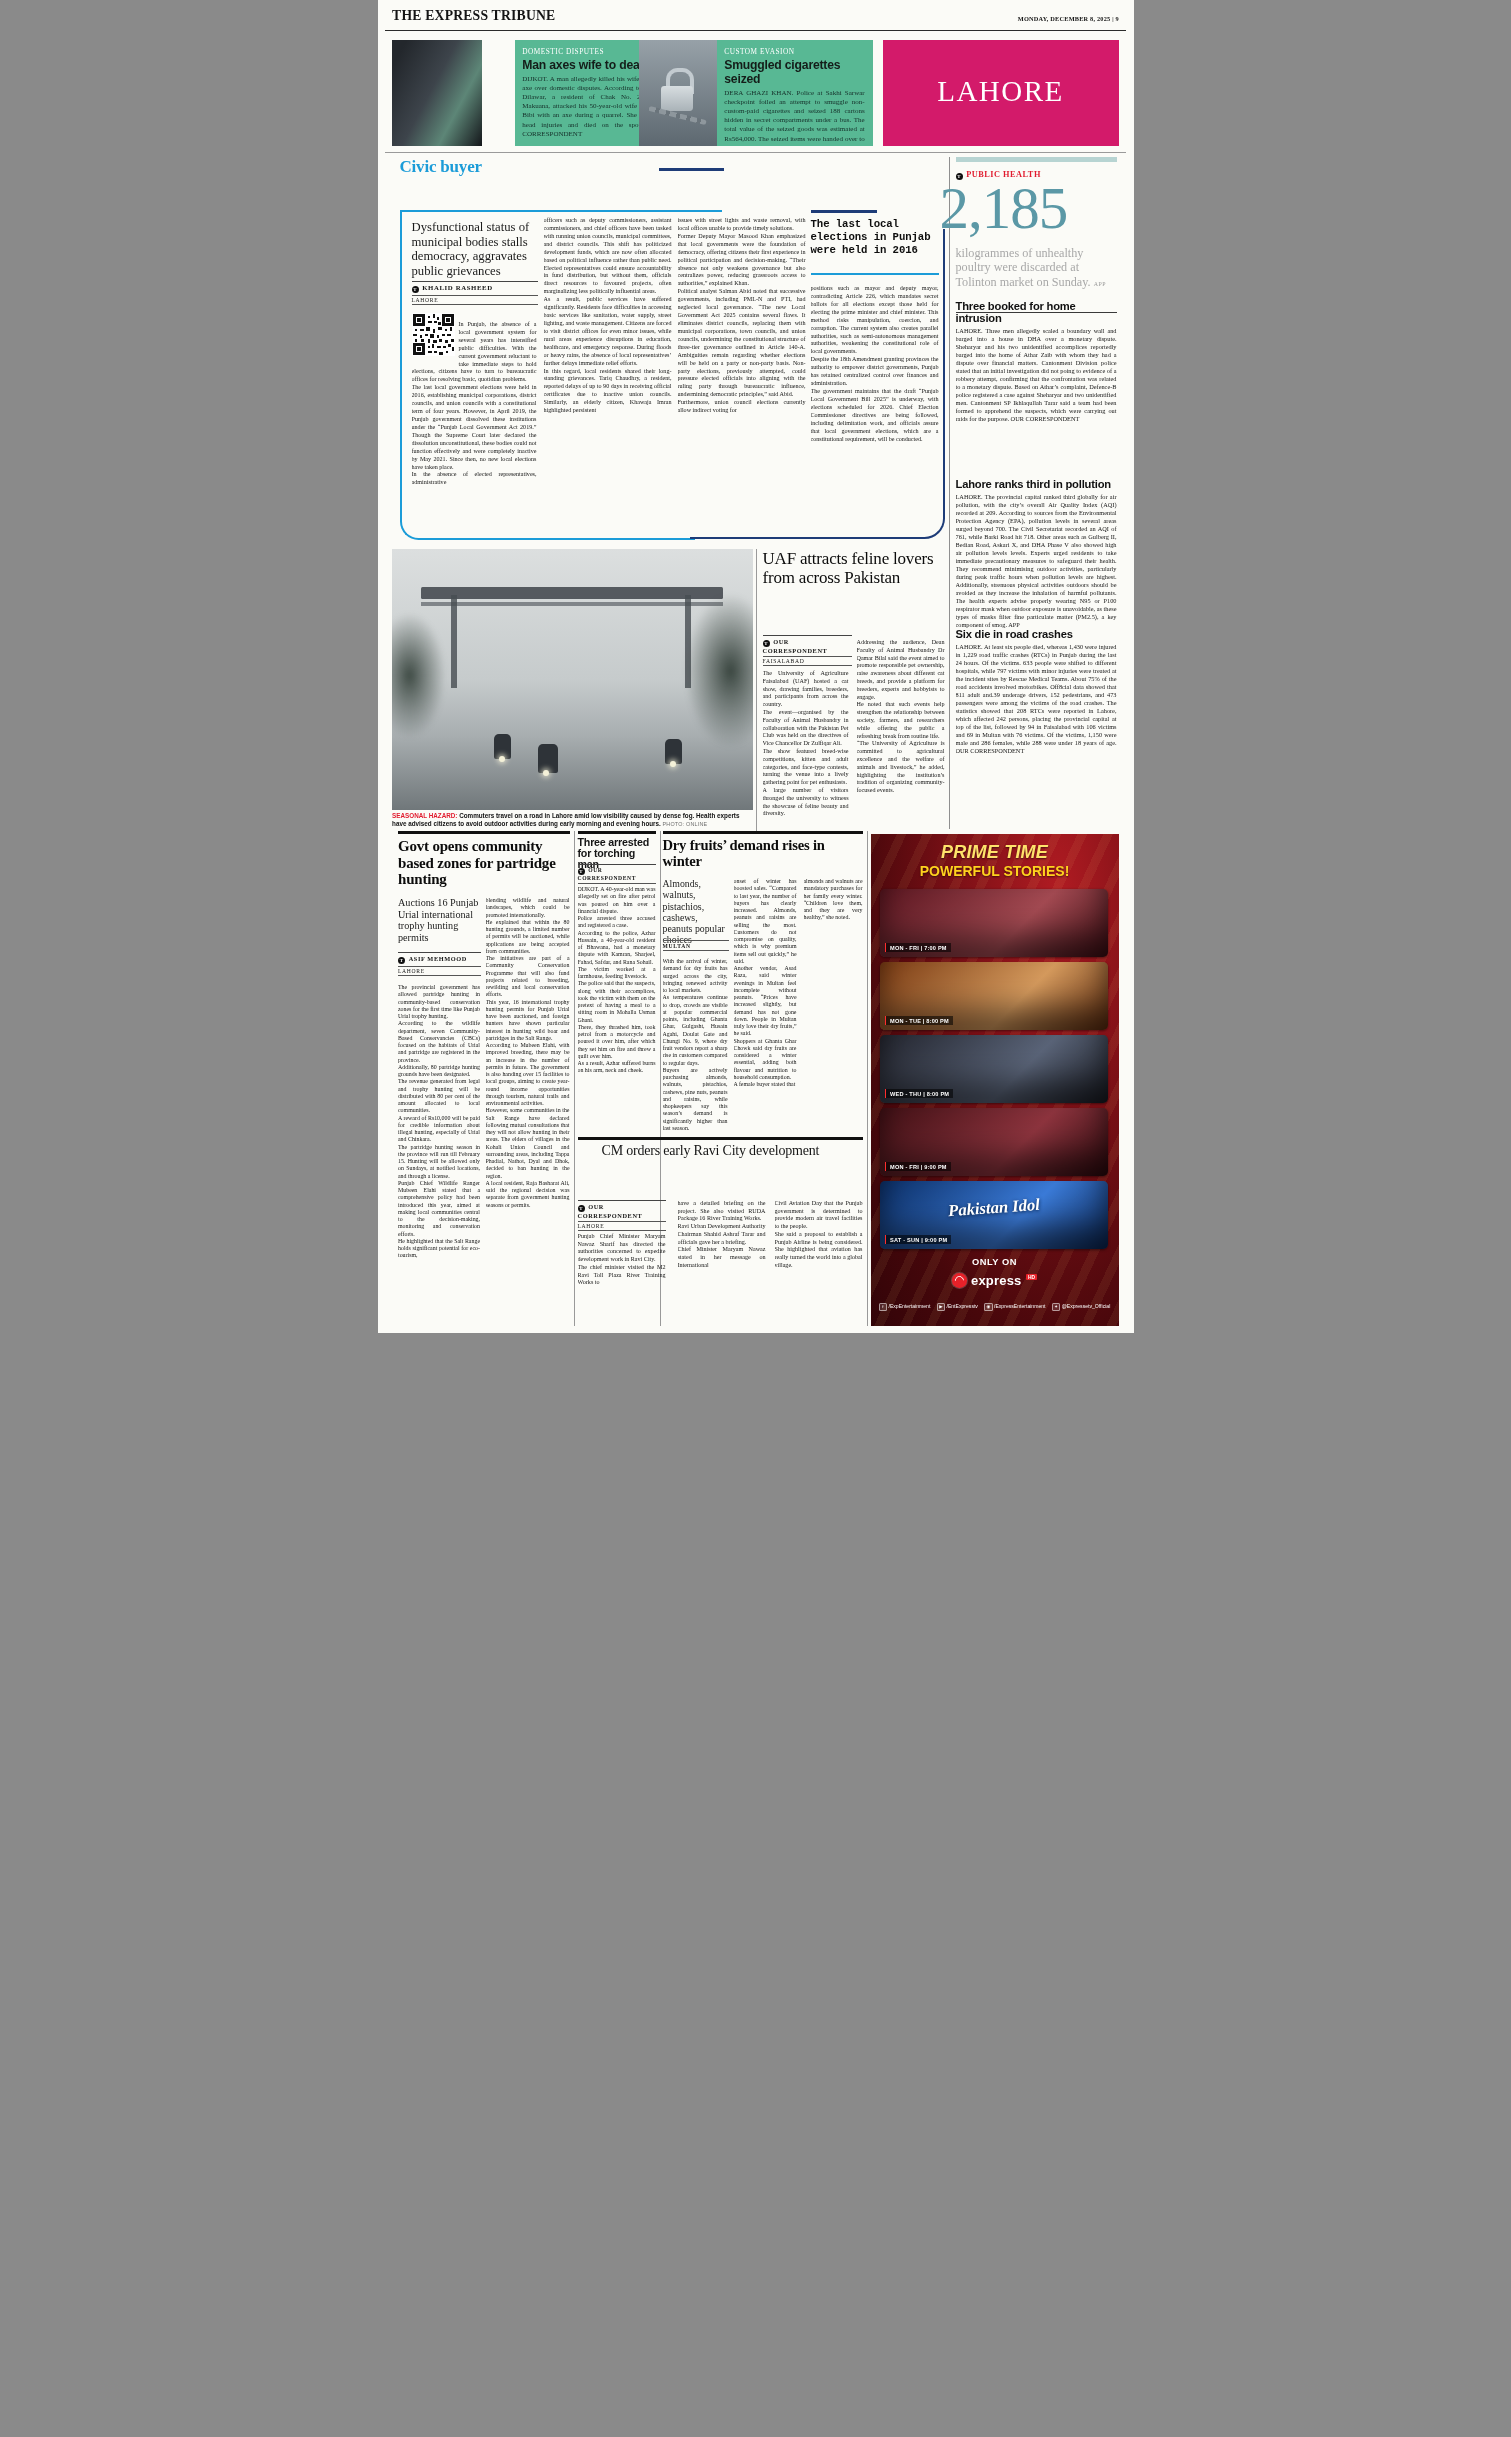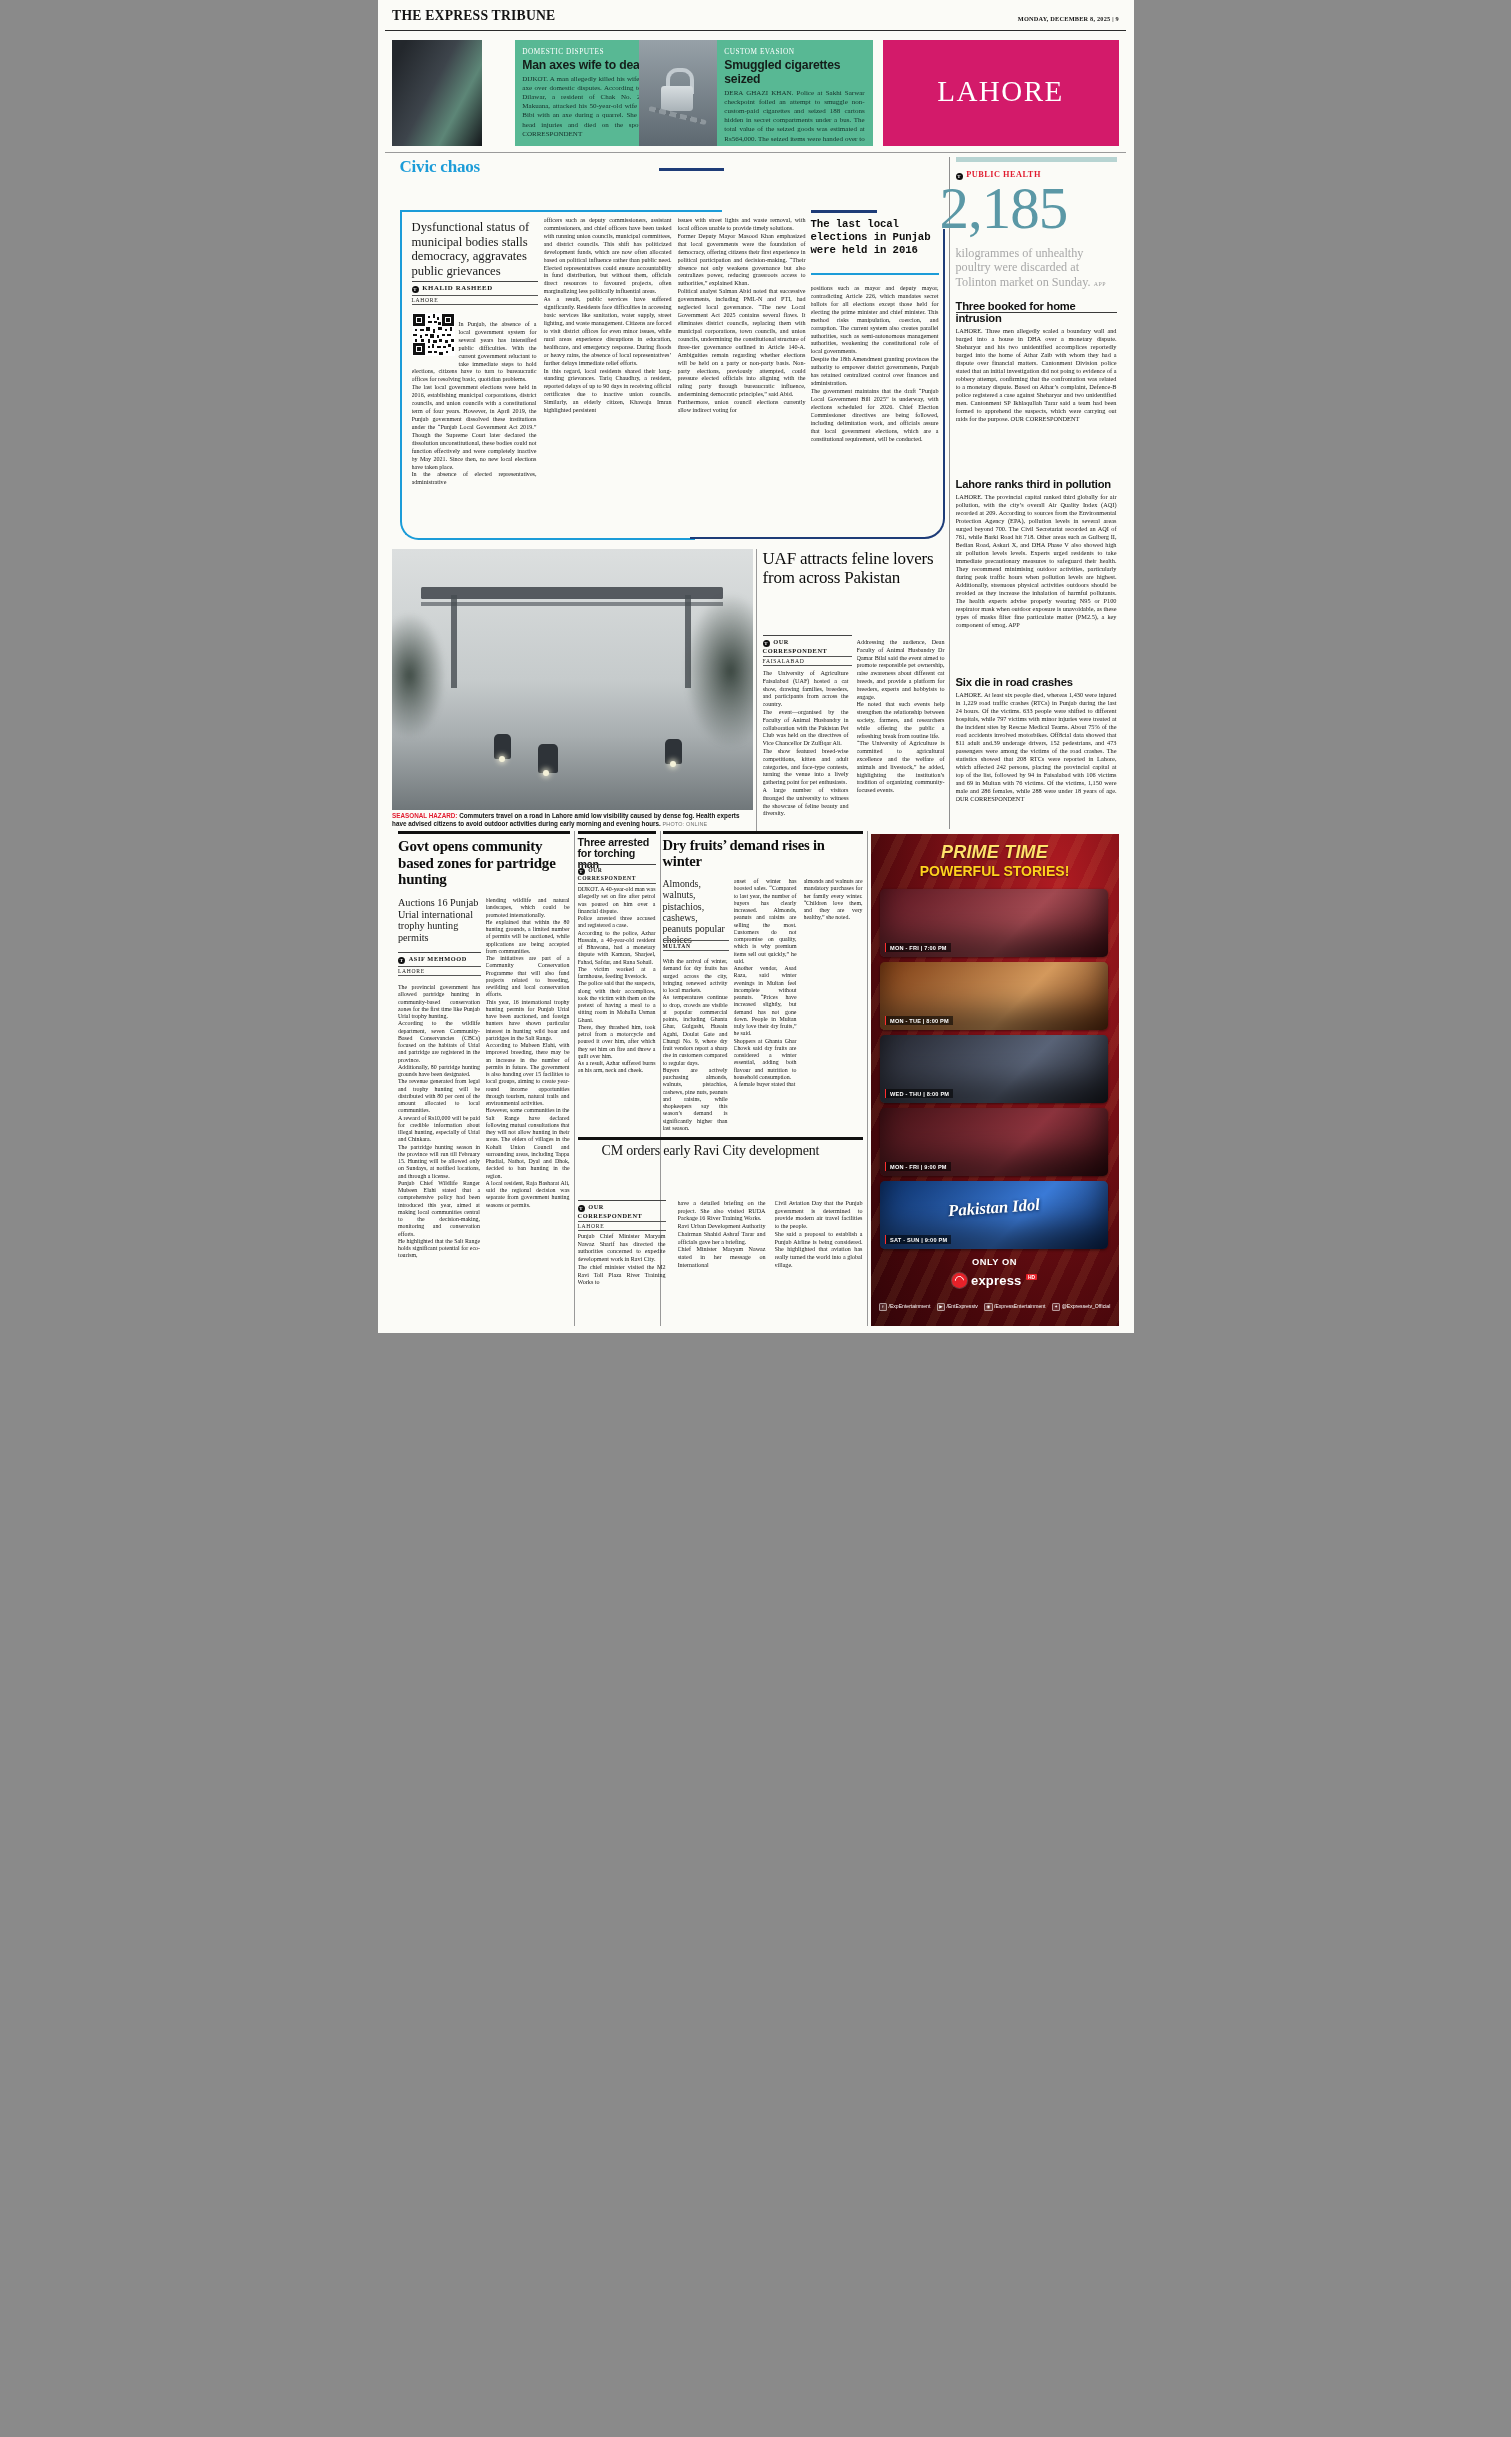--- a/index.html
+++ b/index.html
@@ -64,21 +64,21 @@
   .sb-vrule{left:571px;top:157px;width:0.5px;height:672px;background:#8f8f8f;}
   .sb-band{left:578px;top:157px;width:161px;height:4.9px;background:#b7d4d2;}
   .sb-kick{left:578px;top:170px;font-size:8.3px;font-weight:bold;color:var(--red);letter-spacing:0.5px;}
   .sb-num{left:562px;top:176px;font-size:59px;color:var(--statteal);letter-spacing:-1px;line-height:1.1;}
   .sb-text{left:578px;top:246px;width:161px;font-size:12.2px;line-height:1.18;color:var(--gray);}
   .sb-text .credit{font-size:5.9px;color:#9a9a9a;letter-spacing:0.5px;}
   .sb-rule{left:578px;top:312px;width:161px;height:1px;background:#3a3a3a;}
   .sbb{left:578px;width:161px;}
   .sbb .sbt{font-family:"Liberation Sans",sans-serif;font-weight:800;font-size:11.2px;letter-spacing:-0.2px;color:#111;}
   .sbb .sbody{font-size:6.3px;line-height:1.27;margin-top:3.4px;}
-  .sb1{top:300px;height:146px;} .sb2{top:478px;height:168px;} .sb3{top:676px;height:172px;}
+  .sb1{top:300px;height:146px;} .sb2{top:478px;height:168px;} .sb3{top:628px;height:172px;}
   .sb1 .sbody{height:128px;} .sb2 .sbody{height:149px;} .sb3 .sbody{height:154px;}
 
   
   .fog{left:14.6px;top:549px;width:361px;height:261px;background:linear-gradient(#dcdfdf 0%,#c6cbcc 50%,#a7adaf 72%,#70777a 100%);overflow:hidden;}
   .gantry{position:absolute;left:29px;top:38px;width:302px;height:11.7px;background:#3f444a;opacity:.85;border-radius:1.5px;filter:blur(0.5px);}
   .gantry2{position:absolute;left:29px;top:53px;width:302px;height:3.9px;background:#4a5056;opacity:.6;filter:blur(0.5px);}
   .gpost{position:absolute;width:5.9px;height:93px;background:#474d52;opacity:.8;filter:blur(0.5px);}
   .treeL{position:absolute;left:-19.5px;top:63px;width:73px;height:127px;background:radial-gradient(#3e4a44,#3e4a4400 70%);filter:blur(2.9px);}
   .treeR{position:absolute;right:-24.4px;top:44px;width:93px;height:156px;background:radial-gradient(#39453f,#39453f00 70%);filter:blur(2.9px);}
   .rider{position:absolute;width:16.6px;height:25px;background:#2e3338;border-radius:4.9px 4.9px 2px 2px;filter:blur(0.7px);}
@@ -189,21 +189,21 @@
   <div class="abs brief b2">
     <div class="bk caps">CUSTOM EVASION</div>
     <div class="bt">Smuggled cigarettes seized</div>
     <div class="bb flow">DERA GHAZI KHAN. Police at Sakhi Sarwar checkpoint foiled an attempt to smuggle non-custom-paid cigarettes and seized 188 cartons hidden in secret compartments under a bus. The total value of the seized goods was estimated at Rs564,000. The seized items were handed over to customs authorities. APP</div>
   </div>
   <div class="abs banner">
     <span>LAHORE</span>
   </div>
   <div class="abs strip-rule"></div>
 
-  <div class="abs kicker">Civic chaos</div>
+  <div class="abs kicker">Civic buyer</div>
   <div class="abs kdash"></div>
   <div class="abs fr-cyan"></div>
   <div class="abs fr-navy"></div>
   <div class="abs fr-top"></div>
   <div class="abs fr-nseg"></div>
 
   <div class="abs deck">Dysfunctional status of municipal bodies stalls democracy, aggravates public grievances</div>
 
   <div class="abs byl lead-byl">
     <div class="byl-name"><span class="tlogo">T</span><span>KHALID RASHEED</span></div>

